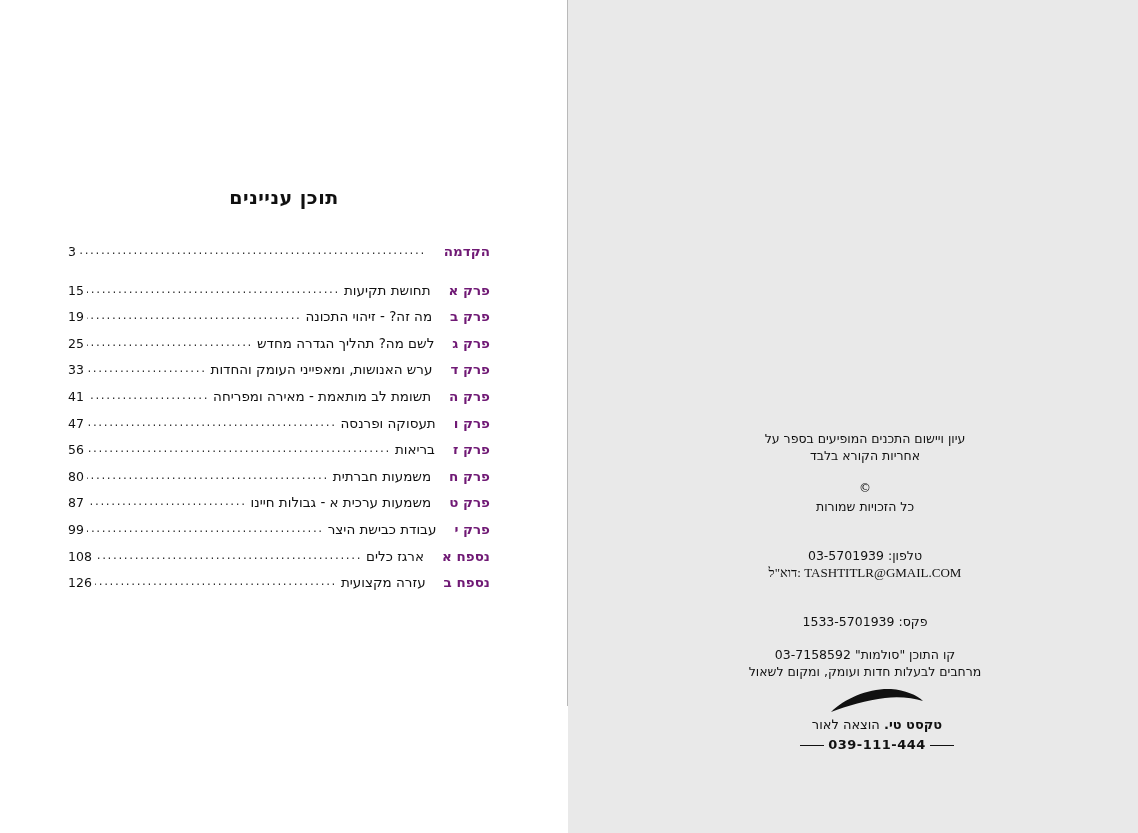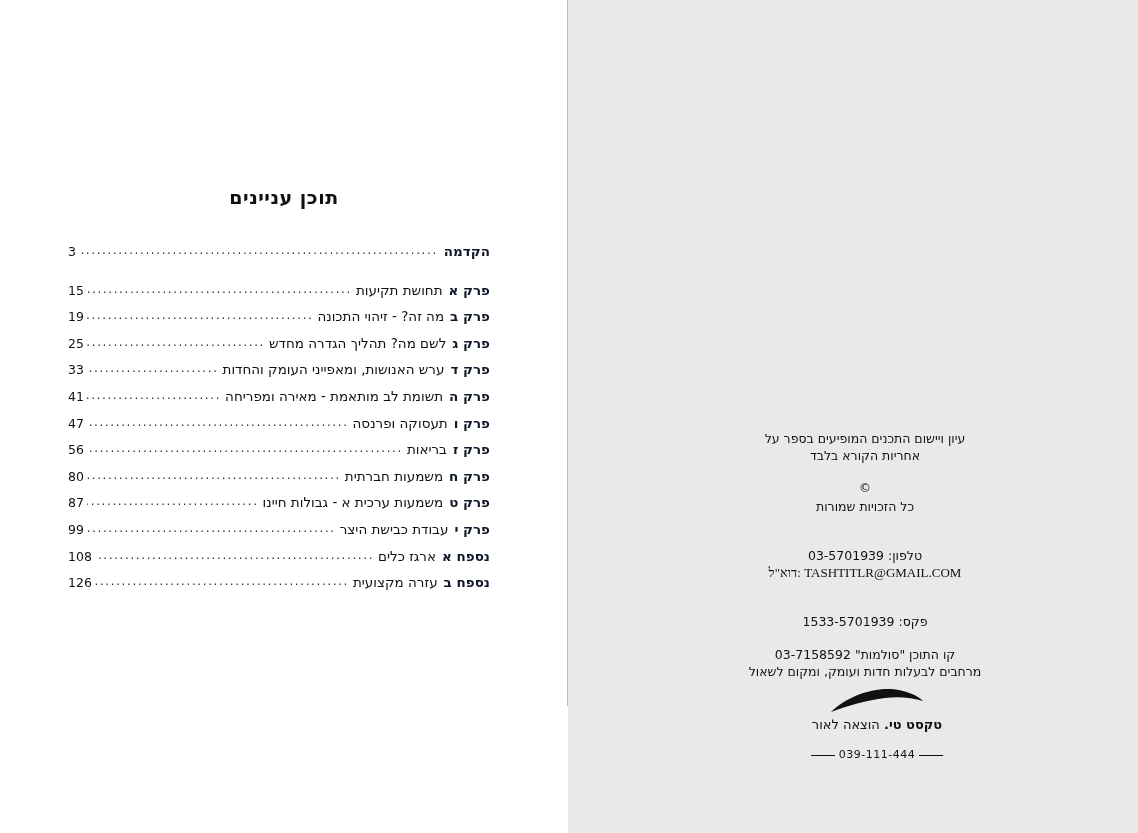--- a/index.html
+++ b/index.html
@@ -54,21 +54,22 @@
     font-size: 13.5px;
     color: #111111;
     height: 26.6px;
     line-height: 26.6px;
     white-space: nowrap;
   }
   .toc-label {
     font-weight: bold;
     flex: 0 0 auto;
     padding-left: 6px;
-    color: #0f172a;
+    color: #701a75;
+    margin-left: 12px;
   }
   .toc-text {
     flex: 0 0 auto;
     padding-left: 4px;
     color: #111111;
     margin-top: 12px;
   }
   .toc-dots {
     flex: 1 1 auto;
     overflow: hidden;
@@ -141,23 +142,23 @@
   }
   .logo-swoosh svg { display: block; }
   .logo-name {
     direction: rtl;
     font-size: 13px;
     color: #111111;
     margin-top: 2px;
   }
   .logo-name b { font-weight: bold; }
   .logo-num {
-    margin-top: 16px;
-    font-size: 11px;
-    font-weight: normal;
+    margin-top: 5px;
+    font-size: 13px;
+    font-weight: bold;
     color: #111111;
     letter-spacing: 0.5px;
     position: relative;
     display: inline-block;
     padding: 0 26px;
   }
   .logo-num:before, .logo-num:after {
     content: "";
     position: absolute;
     top: 50%;

